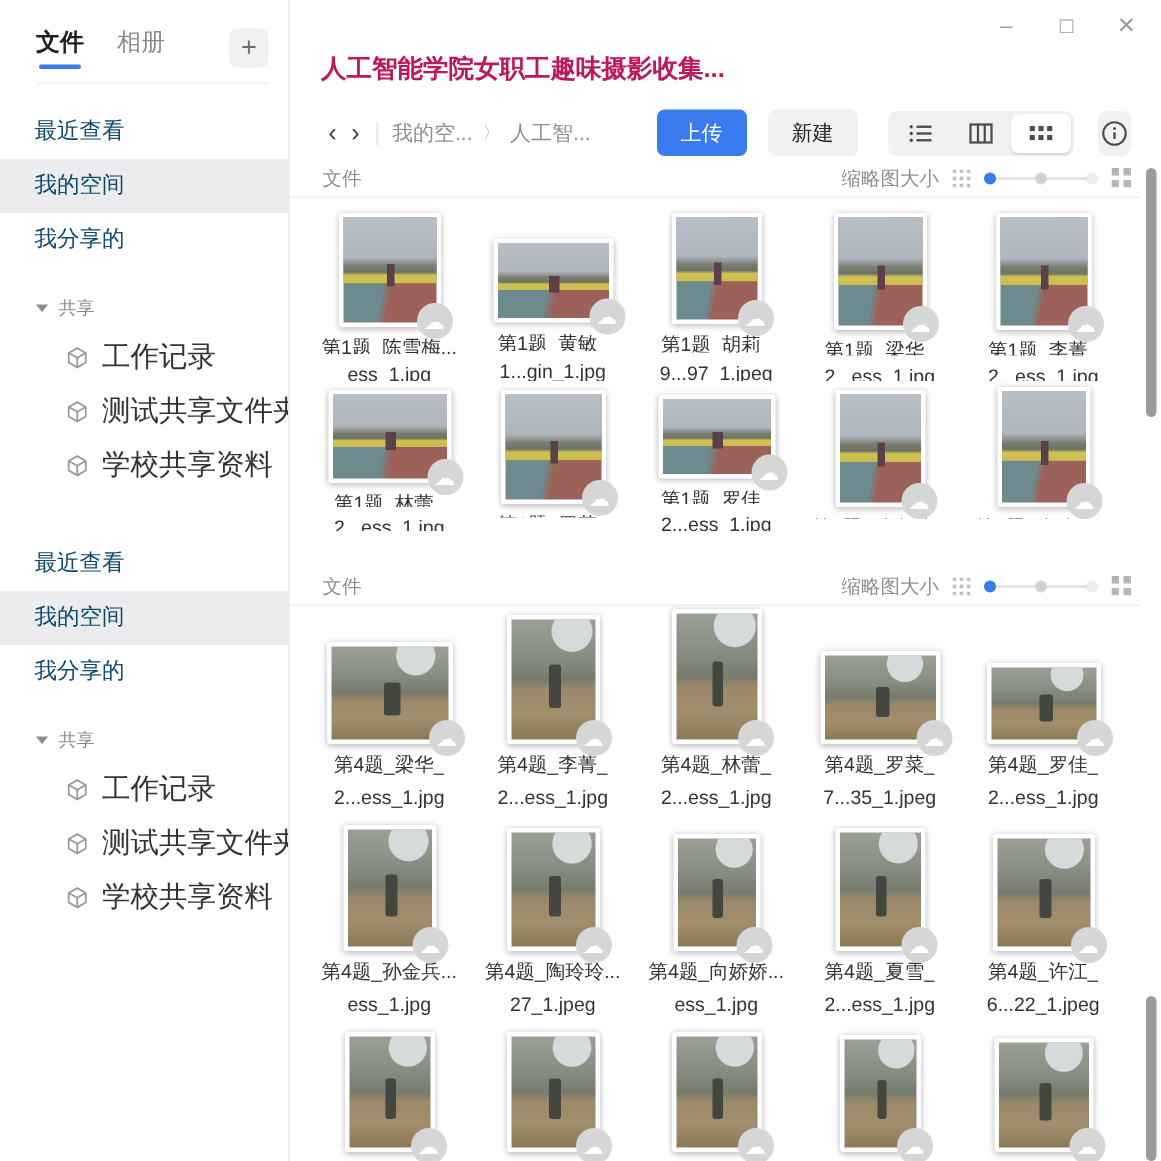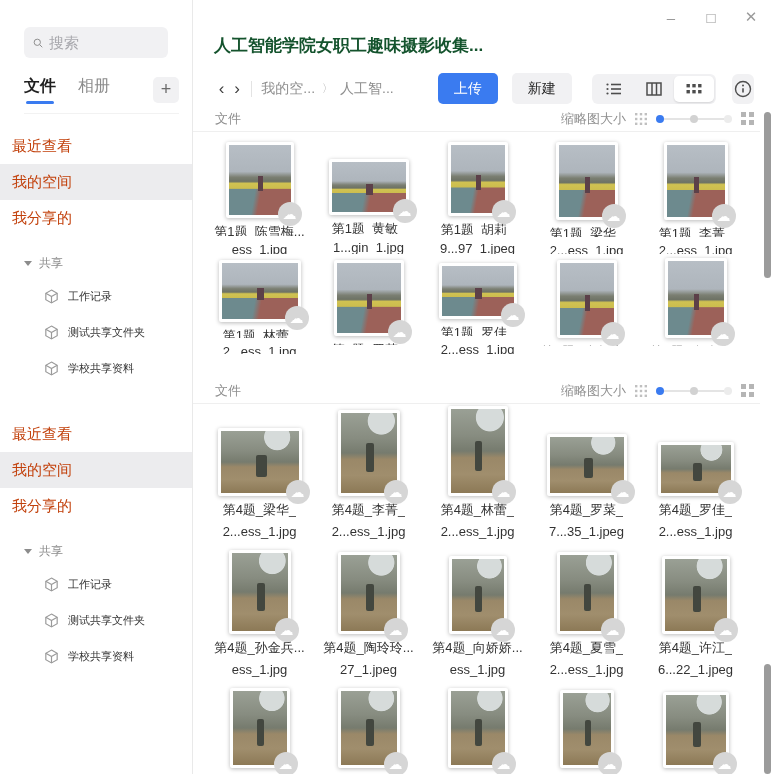--- a/index.html
+++ b/index.html
@@ -22,35 +22,35 @@
   .search-box input::placeholder { color:#a8a8ad; }
   .tabs-row { display:flex; align-items:center; margin:18px 14px 0 24px; position:relative;
     padding-bottom:10px; border-bottom:1px solid #f2f2f2; width:155px; }
   .tab { font-size:16px; color:#8c8c8c; margin-right:22px; position:relative; padding-bottom:6px; }
   .tab.active { color:#1f1f1f; font-weight:bold; }
   .tab.active::after { content:""; position:absolute; left:2px; right:2px; bottom:-1px;
     height:3px; border-radius:2px; background:#3a7bf0; }
   .add-btn { margin-left:auto; width:26px; height:26px; background:#f1f1f3; border-radius:5px;
     color:#6b6b6b; font-size:18px; line-height:24px; text-align:center; }
   .nav { margin-top:14px; }
-  .nav-item { height:36px; line-height:36px; padding-left:12px; font-size:15px; color:#c2410c;
+  .nav-item { height:36px; line-height:36px; padding-left:23px; font-size:15px; color:#0c4a6e;
     white-space:nowrap; cursor:default; }
   .nav-item.selected { background:#ececee; }
   .sec-head { height:30px; display:flex; align-items:center; gap:7px; padding-left:24px;
     color:#8c8c8c; font-size:12px; margin-top:12px; }
   .tri { width:0; height:0; border-left:4px solid transparent; border-right:4px solid transparent;
     border-top:5px solid #8c8c8c; }
   .share-item { height:36px; display:flex; align-items:center; gap:9px; padding-left:44px;
-    font-size:11px; color:#333; white-space:nowrap; }
+    font-size:19px; color:#333; white-space:nowrap; }
   .share-item svg { flex:0 0 auto; }
   .nav-gap { height:16px; }
 
   
   .main { position:relative; flex:1; height:774px; overflow:hidden; }
-  .page-title { margin:34px 0 0 21px; font-size:17px; font-weight:bold; color:#14532d; }
+  .page-title { margin:34px 0 0 21px; font-size:17px; font-weight:bold; color:#be185d; }
   .toolbar { display:flex; align-items:center; margin:16px 20px 0 21px; height:31px;
     border-bottom:0; }
   .nav-arrow { font-size:17px; color:#3f3f3f; width:22px; text-align:center; }
   .tb-divider { width:1px; height:16px; background:#e3e3e3; margin:0 10px 0 6px; }
   .crumb { font-size:14px; color:#8f8f8f; white-space:nowrap; }
   .crumb-sep { font-size:11px; color:#b3b3b3; margin:0 7px; }
   .btn { height:31px; border-radius:5px; font-size:14px; display:flex; align-items:center;
     justify-content:center; padding:0 16px; white-space:nowrap; }
   .btn-primary { background:#3a7bf0; color:#fff; margin-left:44px; }
   .btn-plain { background:#f1f1f3; color:#262626; margin-left:14px; }
@@ -122,27 +122,20 @@
 
 <div class="app">
 
   <div class="win-controls">
     <div class="win-btn">–</div>
     <div class="win-btn">□</div>
     <div class="win-btn">✕</div>
   </div>
 
   <div class="sidebar">
-    <div class="search-box">
-      <svg width="14" height="14" viewBox="0 0 14 14">
-        <circle cx="6" cy="6" r="4.4" fill="none" stroke="#8f8f8f" stroke-width="1.4"></circle>
-        <line x1="9.4" y1="9.4" x2="13" y2="13" stroke="#8f8f8f" stroke-width="1.4"></line>
-      </svg>
-      <input placeholder="搜索" style="">
-    </div>
 
     <div class="tabs-row">
       <div class="tab active">文件</div>
       <div class="tab">相册</div>
       <div class="add-btn">+</div>
     </div>
 
     <div class="nav">
       <div class="nav-item">最近查看</div>
       <div class="nav-item selected">我的空间</div>

